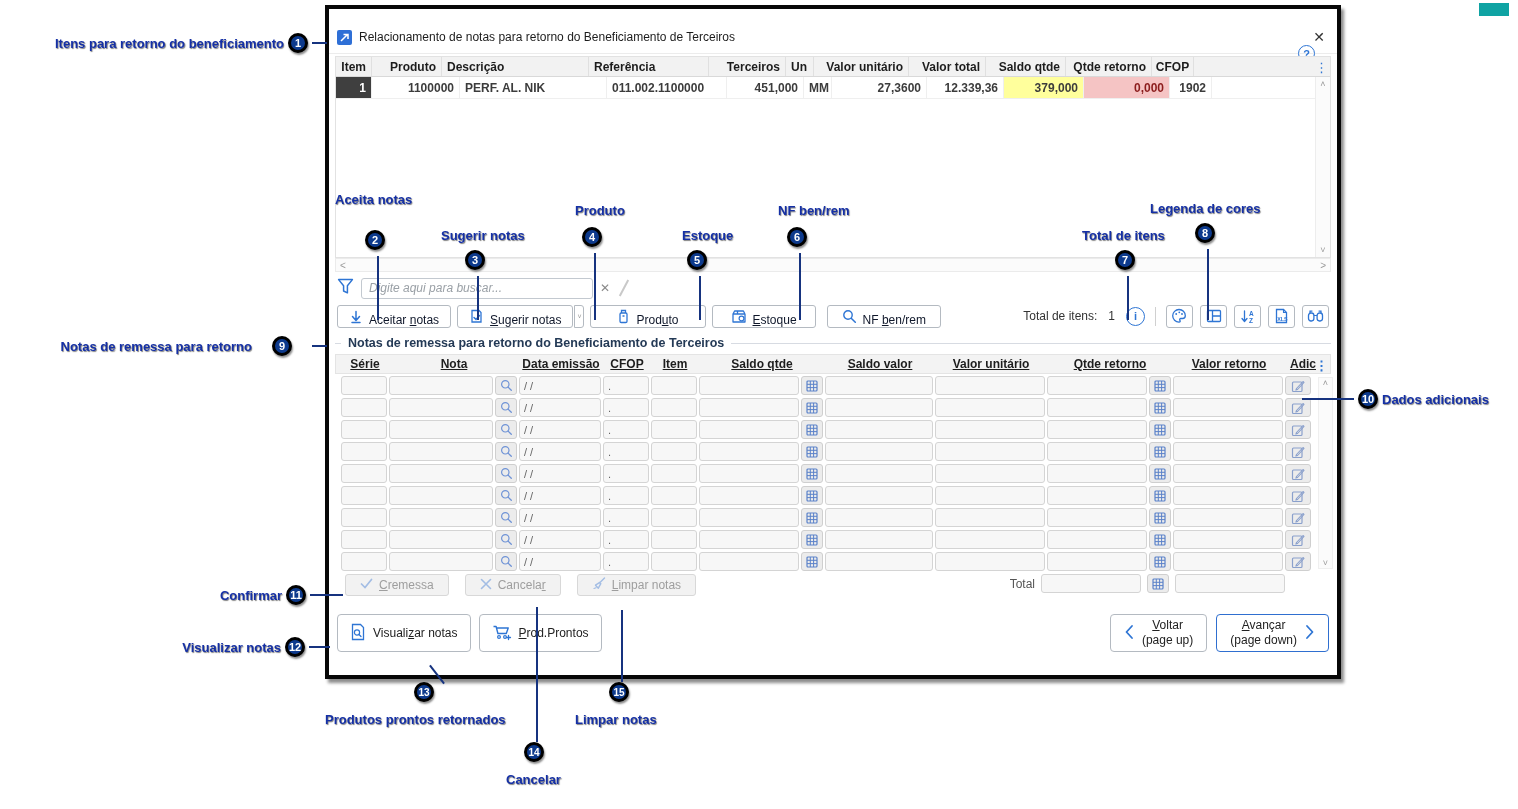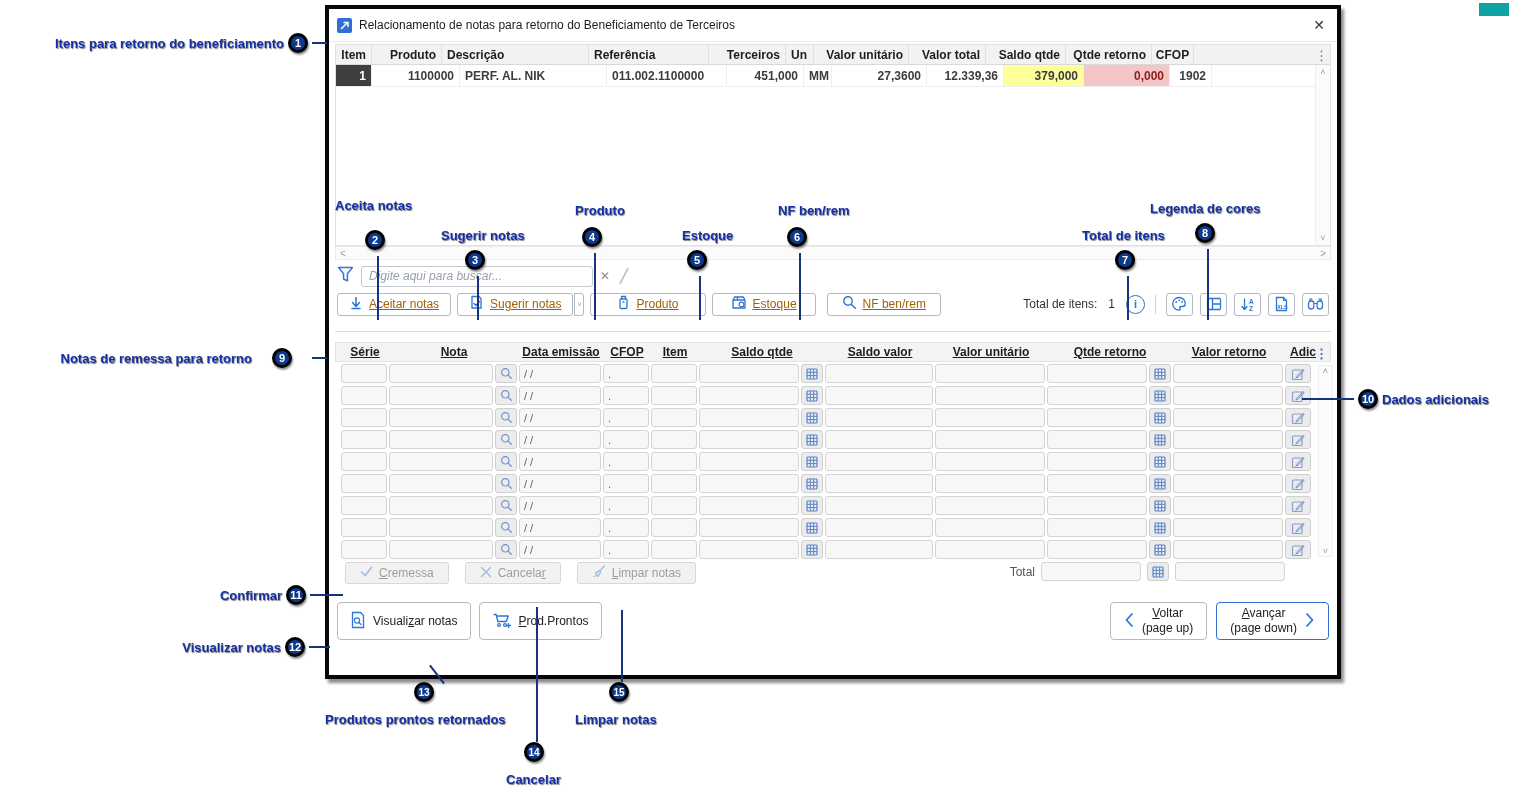--- a/index.html
+++ b/index.html
@@ -3,21 +3,21 @@
 <meta charset="utf-8">
 <style>
   html,body{margin:0;padding:0;background:#fff;}
   *{box-sizing:border-box;}
   body{font-family:"Liberation Sans", sans-serif;}
   .stage{position:relative;width:1518px;height:809px;background:#ffffff;overflow:hidden;}
 
   
   .dialog{position:absolute;left:325px;top:5px;width:1016px;height:674px;background:#fff;
           border:4px solid #070707;box-shadow:3px 4px 3px rgba(0,0,0,.45);}
-  .titlebar{display:flex;align-items:center;height:26px;padding:16px 8px;gap:7px;border-bottom:1px solid #ececec;}
+  .titlebar{display:flex;align-items:center;height:26px;padding:16px 8px;gap:7px;border-bottom:1px solid #ececec;margin-top:12px;}
   .appicon{width:15px;height:15px;background:#2e6fd6;border-radius:2px;display:flex;align-items:center;justify-content:center;flex:0 0 auto;}
   .title-text{font-size:12px;color:#1c1c1c;flex:1;}
   .close-x{font-size:14px;color:#333;cursor:default;padding:0 4px;}
   .help-badge{position:absolute;right:22px;top:36px;width:17px;height:17px;border:1.6px solid #2e75d4;border-radius:50%;
               color:#2e75d4;font-size:11px;font-weight:bold;display:flex;align-items:center;justify-content:center;}
 
   .group-hdr{display:flex;align-items:center;margin:3px 6px 0 6px;height:18px;}
   .group-hdr .tick{width:6px;border-top:1px solid #d7dbe2;}
   .group-hdr .gtitle{font-size:12.5px;font-weight:bold;color:#243a56;margin:0 7px;white-space:nowrap;}
   .group-hdr .rule{flex:1;border-top:1px solid #d7dbe2;}
@@ -44,22 +44,22 @@
        padding:0 4px;color:#9a9a9a;font-size:10px;}
 
   
   .filter-row{display:flex;align-items:center;gap:7px;margin:5px 8px 0 8px;height:22px;}
   .search-input{width:232px;height:21px;border:1px solid #c3c9d0;border-radius:3px;padding:0 7px;font-size:12px;font-style:italic;color:#333;}
   .search-input::placeholder{color:#9aa0a6;font-style:italic;}
   .clear-x{color:#8a8a8a;font-size:12px;}
   .slash{width:2px;height:18px;background:#c9c9c9;transform:rotate(28deg);margin-left:6px;}
 
   .toolbar{display:flex;align-items:center;gap:6px;margin:5px 8px 0 8px;height:24px;}
-  .btn{display:inline-flex;align-items:center;gap:6px;height:23px;padding:0 11px;background:#fff;border:1px solid #b4bac1;
-       border-radius:3px;font-size:12px;color:#a16207;white-space:nowrap;text-decoration:underline;}
+  .btn{display:inline-flex;align-items:flex-end;gap:6px;height:23px;padding:0 11px;background:#fff;border:1px solid #b4bac1;
+       border-radius:3px;font-size:12px;color:#0f172a;white-space:nowrap;}
   .split{width:10px;height:23px;border:1px solid #b4bac1;border-radius:0 3px 3px 0;margin-left:-5px;background:#fff;
          color:#9a9a9a;font-size:7px;display:flex;align-items:center;justify-content:center;}
   .mn{text-decoration:underline;}
   .tb-right{margin-left:auto;display:flex;align-items:center;gap:7px;}
   .tot-lbl{font-size:12px;color:#333;}
   .tot-val{font-size:12px;color:#333;margin:0 4px;}
   .vr{width:1px;height:19px;background:#d0d0d0;margin:0 3px;}
   .ibtn{width:27px;height:23px;border:1px solid #b4bac1;border-radius:3px;background:#fff;display:flex;align-items:center;justify-content:center;}
   .info-cir{width:19px;height:19px;border:1.5px solid #2e75d4;border-radius:50%;color:#2e75d4;font-size:11px;font-weight:bold;
             display:flex;align-items:center;justify-content:center;}
@@ -263,20 +263,21 @@
               <rect x="1.5" y="4" width="5.4" height="8" rx="2.4" fill="none" stroke="#2e75d4" stroke-width="1.3"></rect>
               <rect x="10.1" y="4" width="5.4" height="8" rx="2.4" fill="none" stroke="#2e75d4" stroke-width="1.3"></rect>
               <path d="M6.9 6.5h3.2 M3 4V2.2h2.4 M14 4V2.2h-2.4" fill="none" stroke="#2e75d4" stroke-width="1.2"></path>
             </svg>
           </span>
       </div>
     </div>
 
     <div class="group-hdr" style="margin-top:6px;">
       <span class="tick"></span>
+      <span class="gtitle">Notas de remessa para retorno do Beneficiamento de Terceiros</span>
       <span class="rule"></span>
     </div>
 
     <div class="t2">
       <div class="t2-head">
         <div class="hc w-serie">Série</div>
         <div class="hc w-nota">Nota</div>
         <div class="hc w-data">Data emissão</div>
         <div class="hc w-cfop">CFOP</div>
         <div class="hc w-item">Item</div>
@@ -758,21 +759,21 @@
     </div>
 
   </div>
 
   <div class="annoflex" style="left:12px;top:33px;width:315px;">
     <span class="albl">Itens para retorno do beneficiamento</span>
     <span class="acir">1</span>
     <span class="aline-h"></span>
   </div>
 
-  <span class="albl" style="left:335px;top:198px;">Aceita notas</span>
+  <span class="albl" style="left:335px;top:192px;">Aceita notas</span>
   <span class="acir" style="left:365px;top:230px;">2</span>
   <span class="aline-v" style="left:377px;top:256px;height:64px;"></span>
 
   <span class="albl" style="left:441px;top:228px;">Sugerir notas</span>
   <span class="acir" style="left:465px;top:250px;">3</span>
   <span class="aline-v" style="left:477px;top:276px;height:44px;"></span>
 
   <span class="albl" style="left:575px;top:203px;">Produto</span>
   <span class="acir" style="left:582px;top:227px;">4</span>
   <span class="aline-v" style="left:594px;top:253px;height:67px;"></span>
@@ -786,21 +787,21 @@
   <span class="aline-v" style="left:799px;top:253px;height:67px;"></span>
 
   <span class="albl" style="left:1082px;top:228px;">Total de itens</span>
   <span class="acir" style="left:1115px;top:250px;">7</span>
   <span class="aline-v" style="left:1127px;top:276px;height:44px;"></span>
 
   <span class="albl" style="left:1150px;top:201px;">Legenda de cores</span>
   <span class="acir" style="left:1195px;top:223px;">8</span>
   <span class="aline-v" style="left:1207px;top:249px;height:71px;"></span>
 
-  <div class="annoflex" style="left:12px;top:348px;width:315px;gap:20px;">
+  <div class="annoflex" style="left:12px;top:336px;width:315px;gap:20px;">
     <span class="albl">Notas de remessa para retorno</span>
     <span class="acir">9</span>
     <span class="aline-h"></span>
   </div>
 
   <div class="anno10" style="left:1302px;top:389px;">
     <span class="aline-h" style="width:52px;"></span>
     <span class="acir">10</span>
     <span class="albl">Dados adicionais</span>
   </div>

